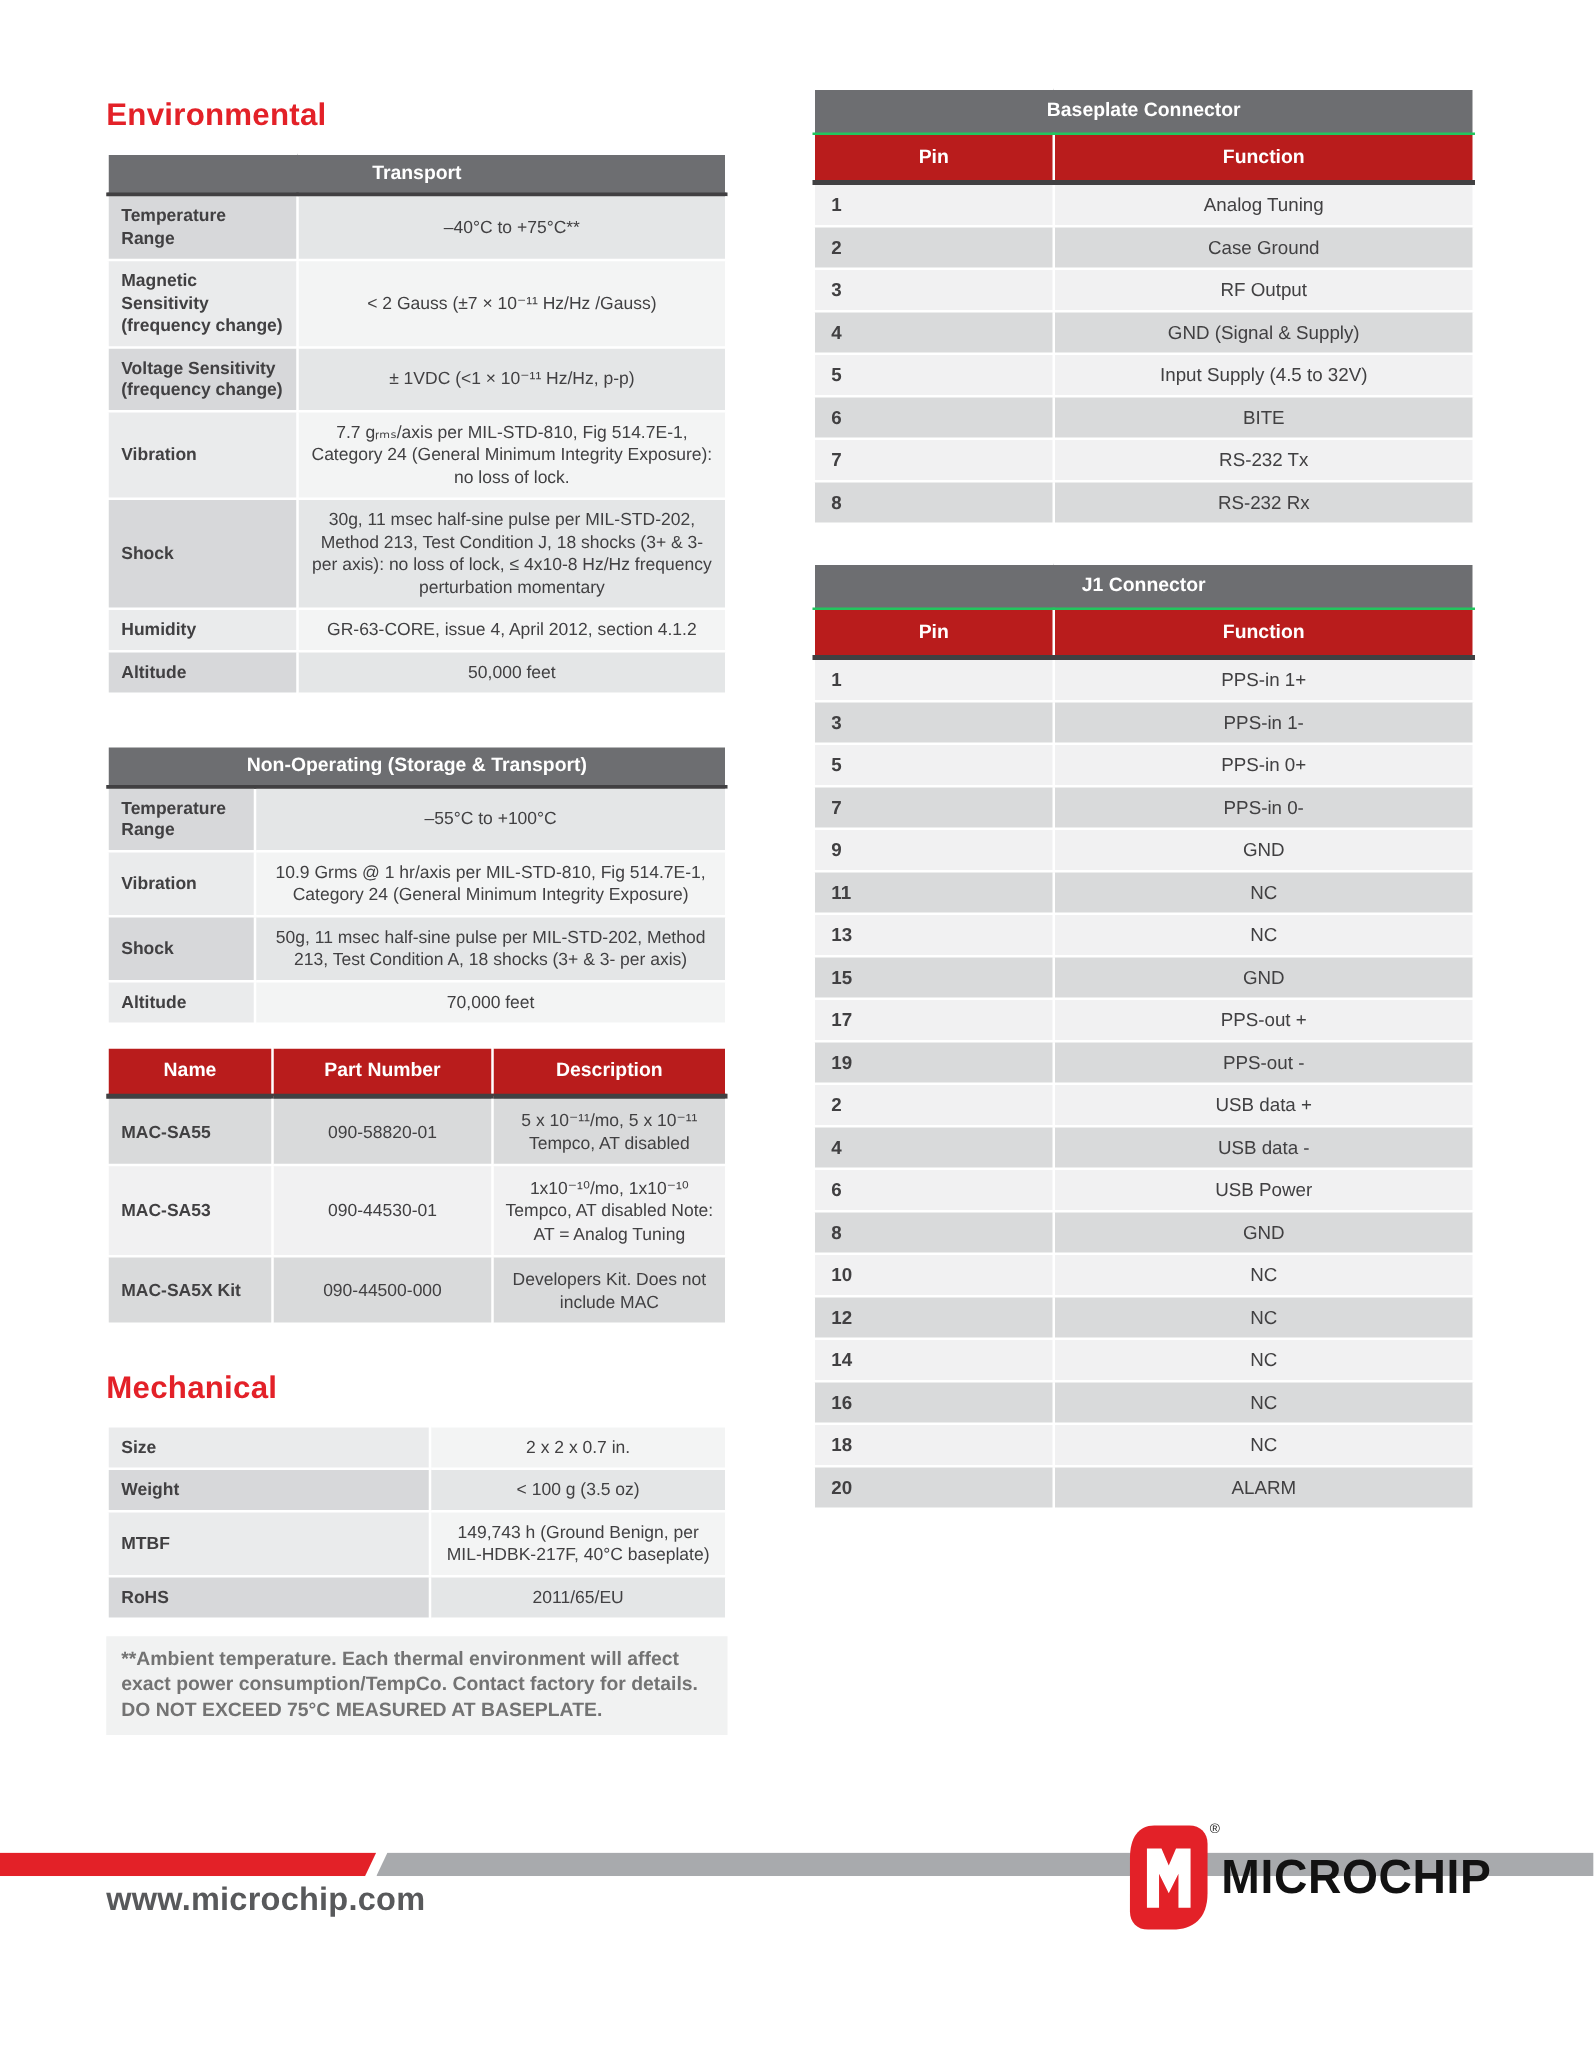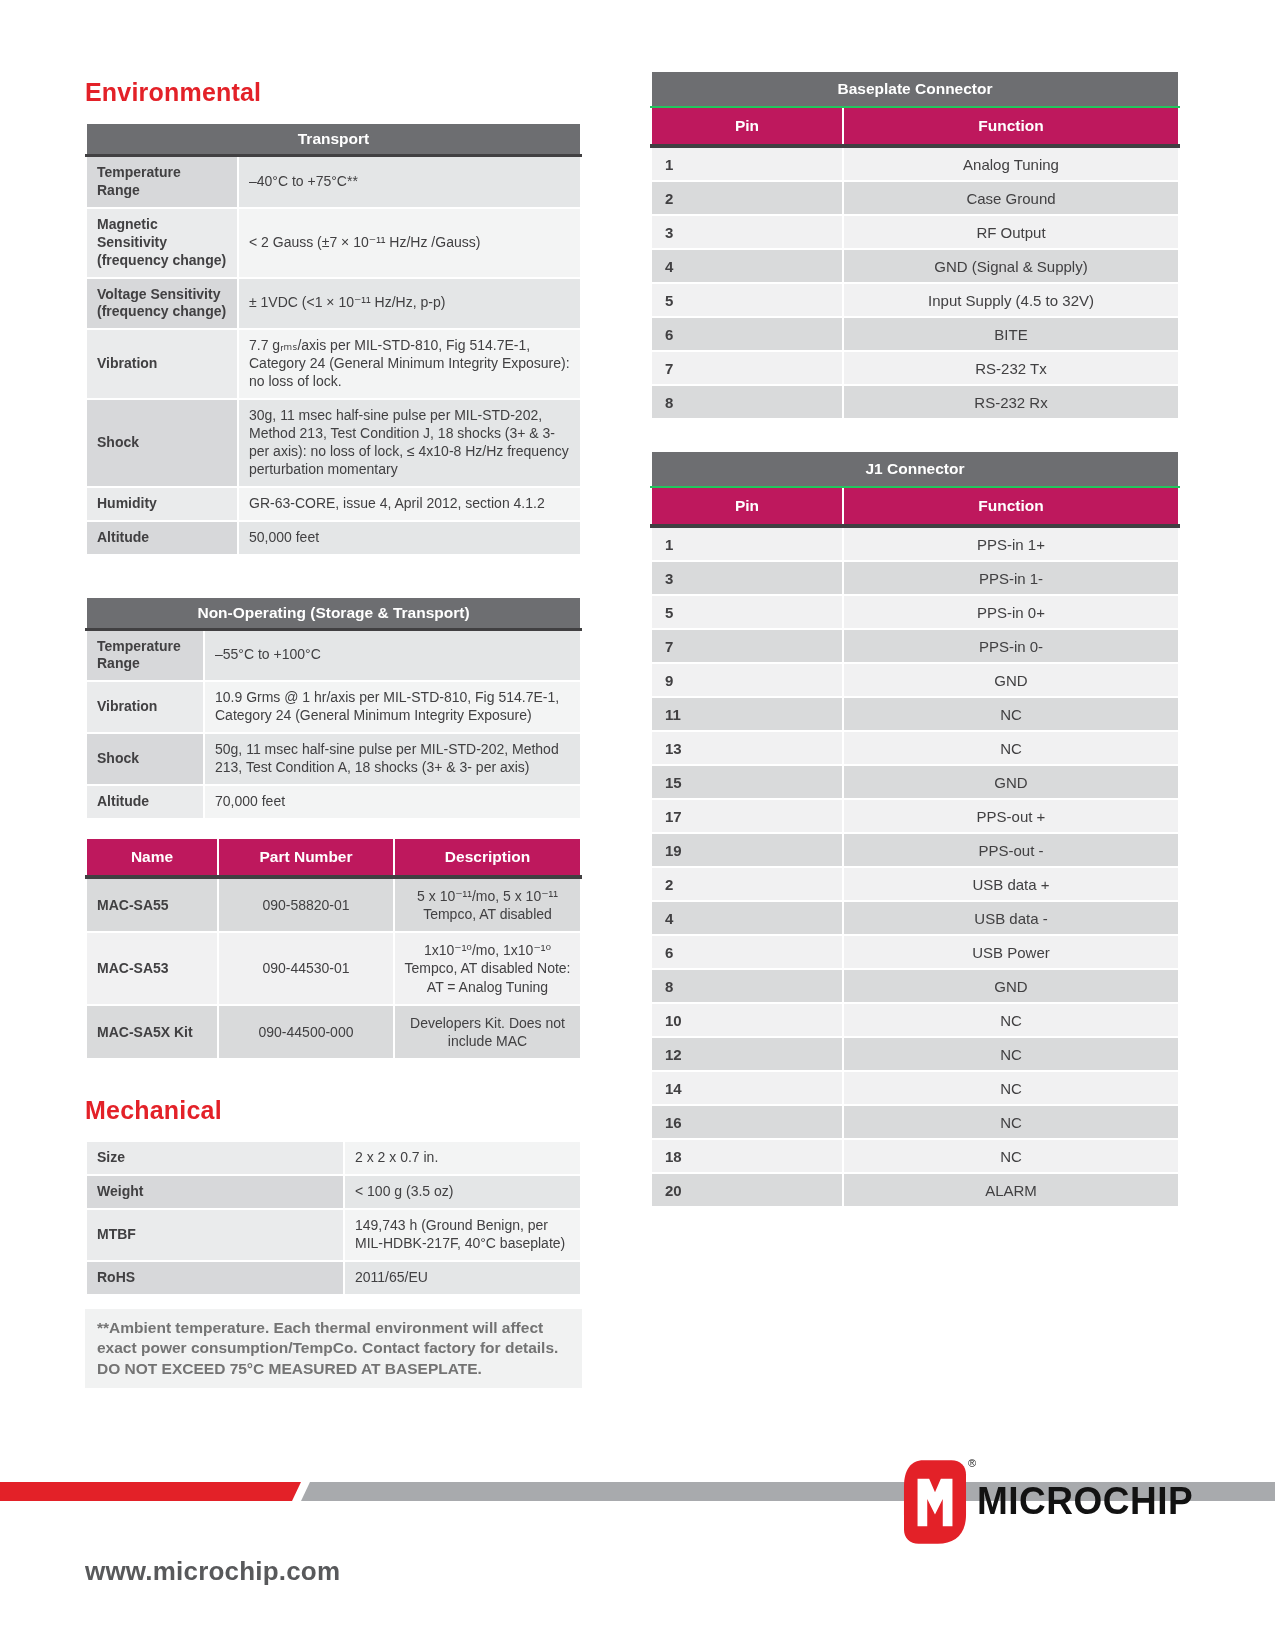--- a/index.html
+++ b/index.html
@@ -32,36 +32,36 @@
     color: #ffffff;
     font-size: 15.5px;
     font-weight: bold;
     text-align: center;
     padding: 6px 4px;
     border: 2px solid #ffffff;
     border-bottom: 3px solid #414042;
   }
   .pin-table th.table-title { padding: 8px 4px; border-bottom: 2px solid #22c55e; }
   th.col-head {
-    background: #be185d;
+    background: #b91c1c;
     color: #ffffff;
     font-size: 15.5px;
     font-weight: bold;
     text-align: center;
     padding: 9px 4px;
     border: 2px solid #ffffff;
     border-bottom: 4px solid #414042;
   }
 
   td { border: 2px solid #ffffff; vertical-align: middle; }
 
   
   .spec td { font-size: 14px; padding: 7px 10px; line-height: 1.28; }
   .spec td.label { font-weight: bold; text-align: left; }
-  .spec td.value { }
+  .spec td.value { text-align: center; }
   .spec tr.dark  td.label { background: #D7D8DA; }
   .spec tr.dark  td.value { background: #E4E6E7; }
   .spec tr.light td.label { background: #EAEBEC; }
   .spec tr.light td.value { background: #F3F4F4; }
 
   
   .parts td { font-size: 14px; padding: 8px 8px; line-height: 1.3; }
   .parts td.name { font-weight: bold; text-align: left; padding-left: 10px; }
   .parts td.center { text-align: center; }
   .parts tr.dark  td { background: #D9DADB; }
@@ -94,21 +94,21 @@
     position: absolute; left: 0; top: 0; width: 301px; height: 19px;
     background: #E32128;
     clip-path: polygon(0 0, 100% 0, calc(100% - 9px) 100%, 0 100%);
   }
   .stripe-gray {
     position: absolute; left: 301px; top: 0; width: 974px; height: 19px;
     background: #A8AAAD;
     clip-path: polygon(9px 0, 100% 0, 100% 100%, 0 100%);
   }
   .footer-url {
-    position: absolute; left: 85px; top: 1556px;
+    position: absolute; left: 85px; top: 1504px;
     font-size: 26px; font-weight: bold; color: #58595B;
     text-decoration: none; letter-spacing: 0.2px;
   }
   .footer-logo {
     position: absolute; left: 903px; top: 1458px; height: 88px;
     display: flex; align-items: center; gap: 10px;
   }
   .logo-mark { position: relative; width: 64px; height: 86px; }
   .logo-reg { position: absolute; right: -9px; top: -2px; font-size: 11px; color: #1a1a1a; }
   .logo-wordmark {

